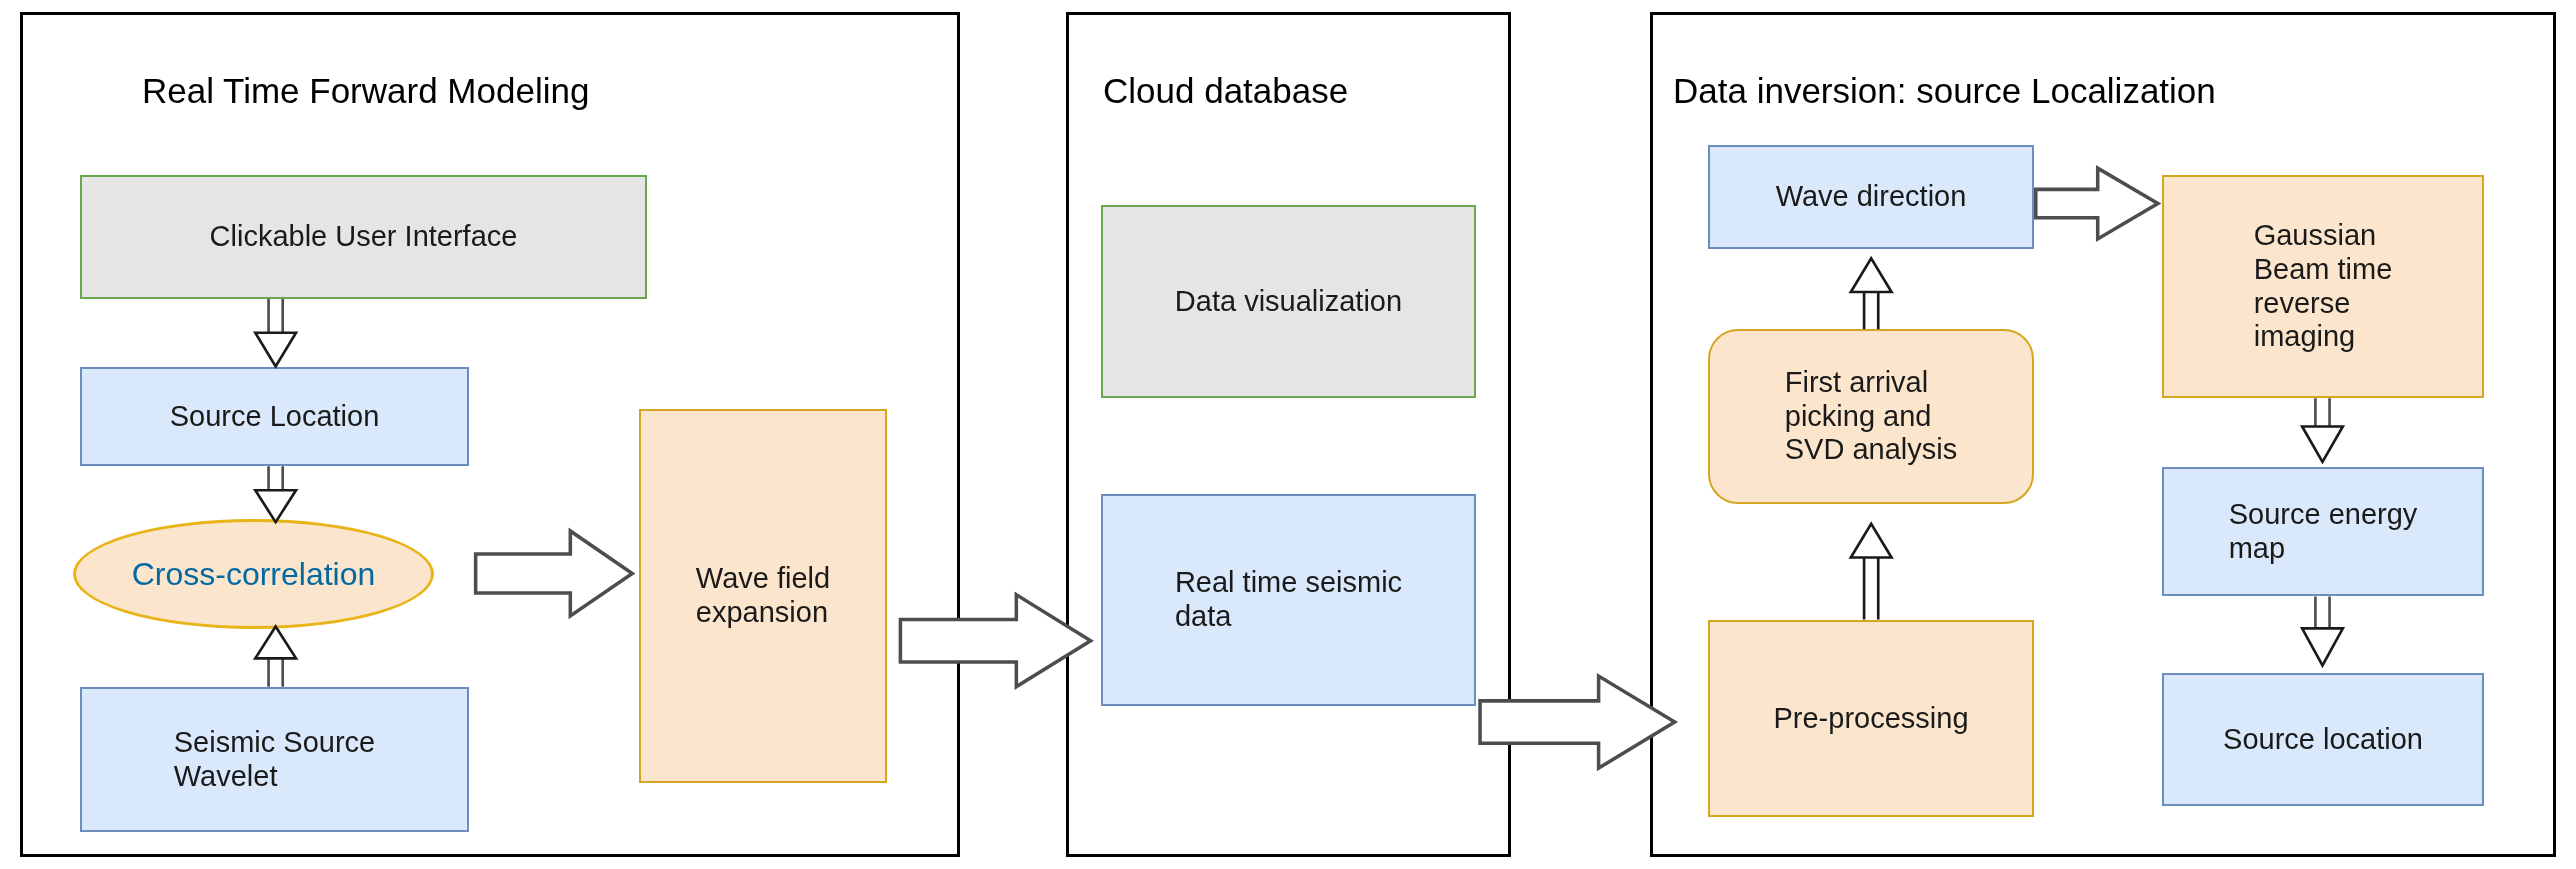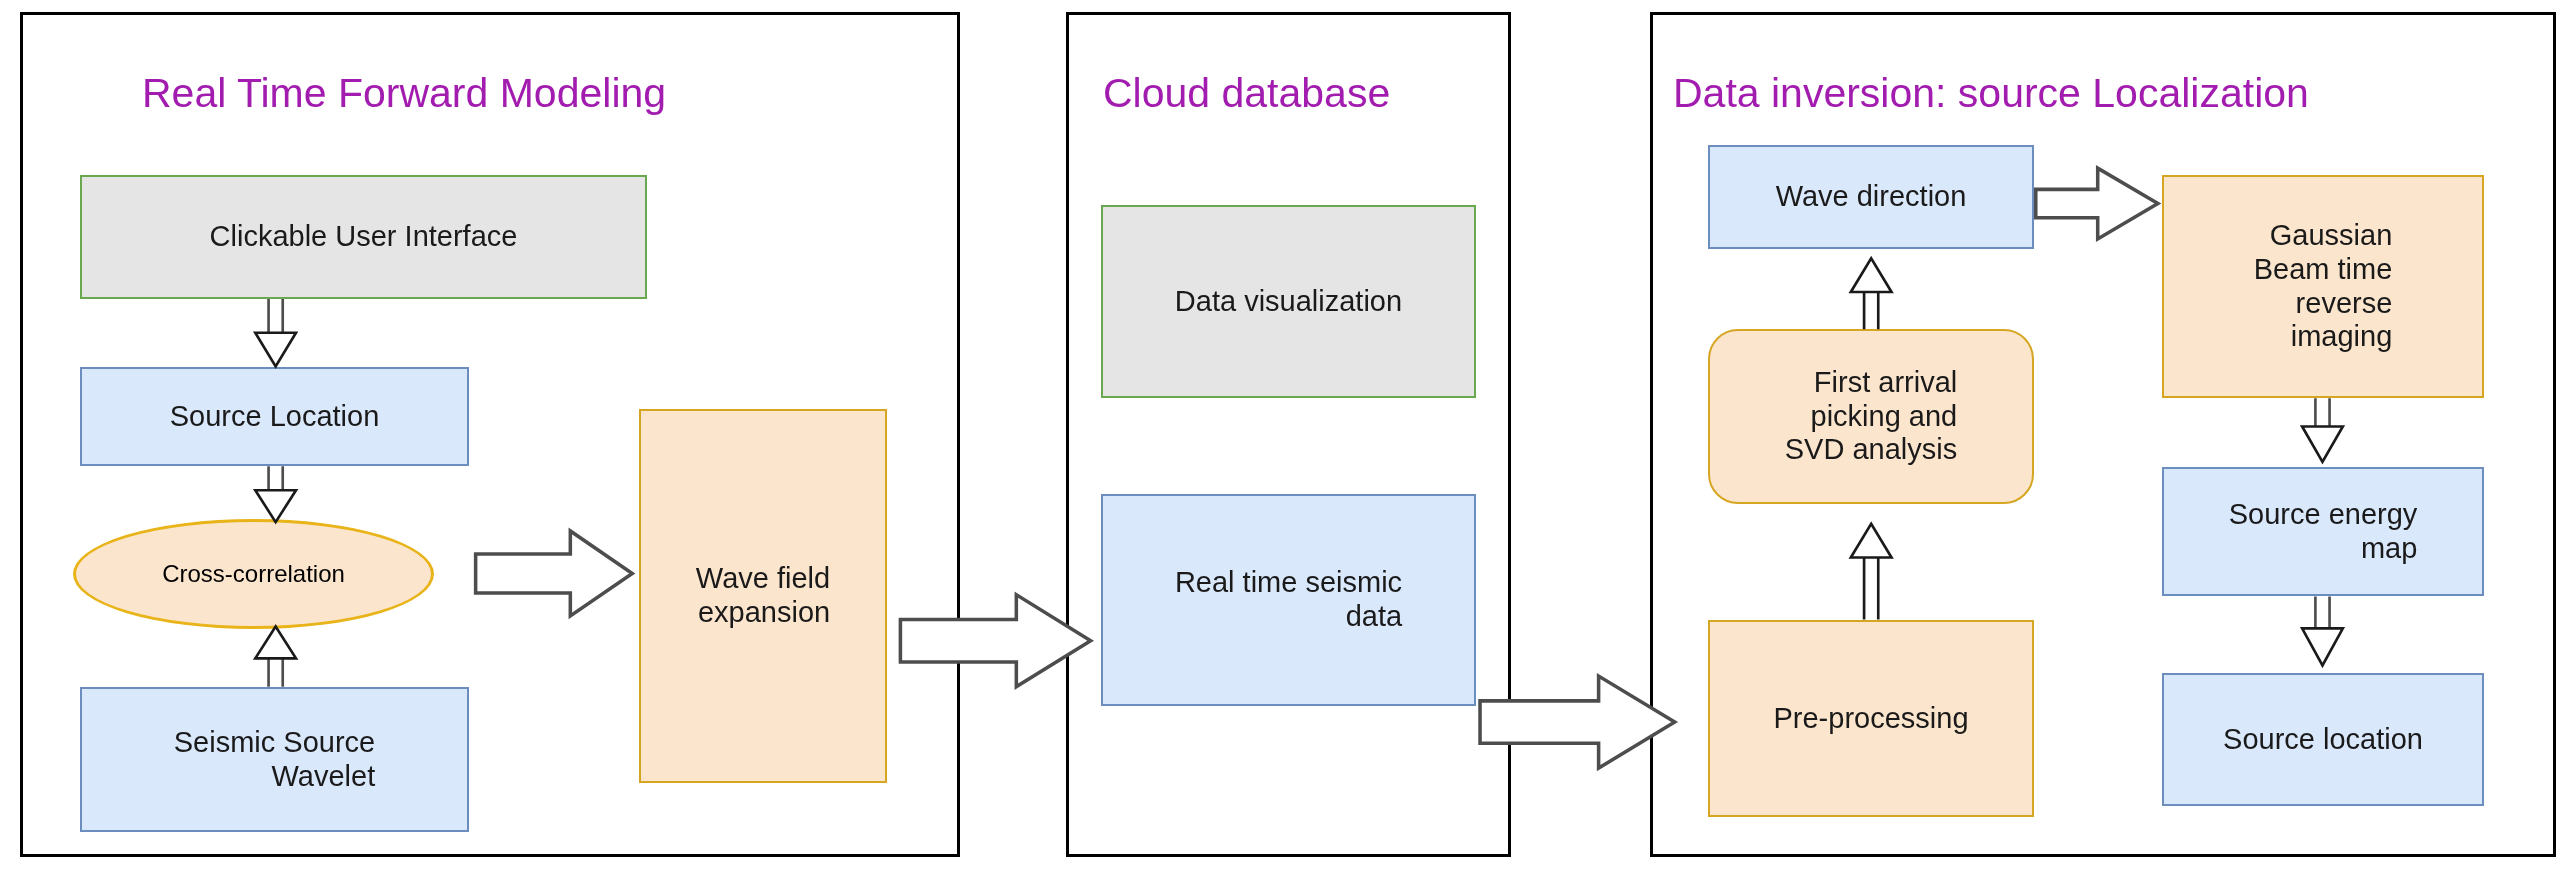--- a/index.html
+++ b/index.html
@@ -18,55 +18,55 @@
 
   
   .panel{
     position:absolute;
     border:3.5px solid #000000;
     background:#ffffff;
     box-sizing:border-box;
   }
   .panel-title{
     position:absolute;
-    font-size:41px;
-    color:#a21caf;
+    font-size:35px;
+    color:#000000;
     white-space:nowrap;
     line-height:1;
   }
 
   
   .node{
     position:absolute;
     box-sizing:border-box;
     display:flex;
     align-items:center;
     justify-content:center;
-    text-align:right;
+    text-align:left;
     font-size:29px;
     line-height:1.16;
     color:#1a1a1a;
     padding:3.5px 7px;
   }
   .node.green{ background:#e5e5e5; border:2.7px solid #6aa84f; }
   .node.blue { background:#dae8fc; border:2.7px solid #6c8ebf; }
   .node.orange{ background:#fce5cd; border:2.7px solid #d6a623; }
 
   .ellipse{
     position:absolute;
     box-sizing:border-box;
     display:flex;
     align-items:center;
     justify-content:center;
     text-align:center;
     background:#fce5cd;
     border:3.5px solid #e8b419;
     border-radius:50%;
-    font-size:24px;
-    color:#000000;
+    font-size:32px;
+    color:#0369a1;
   }
 
   
   #arrows{
     position:absolute;
     left:0; top:0;
     width:2576px; height:869px;
     pointer-events:none;
   }
 </style>

